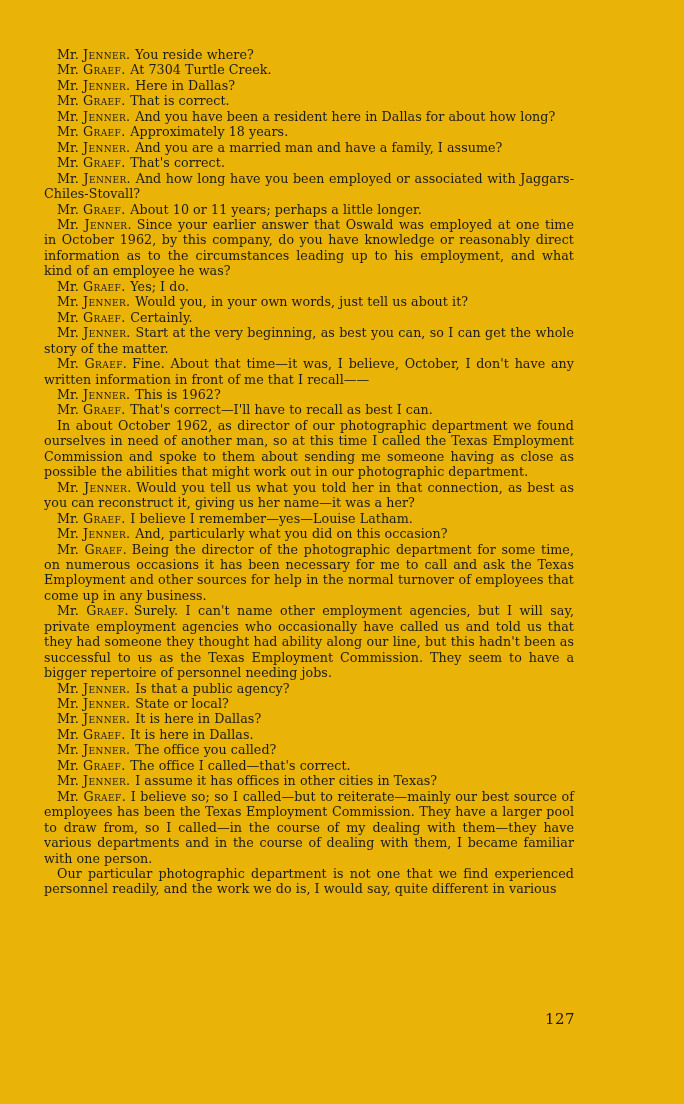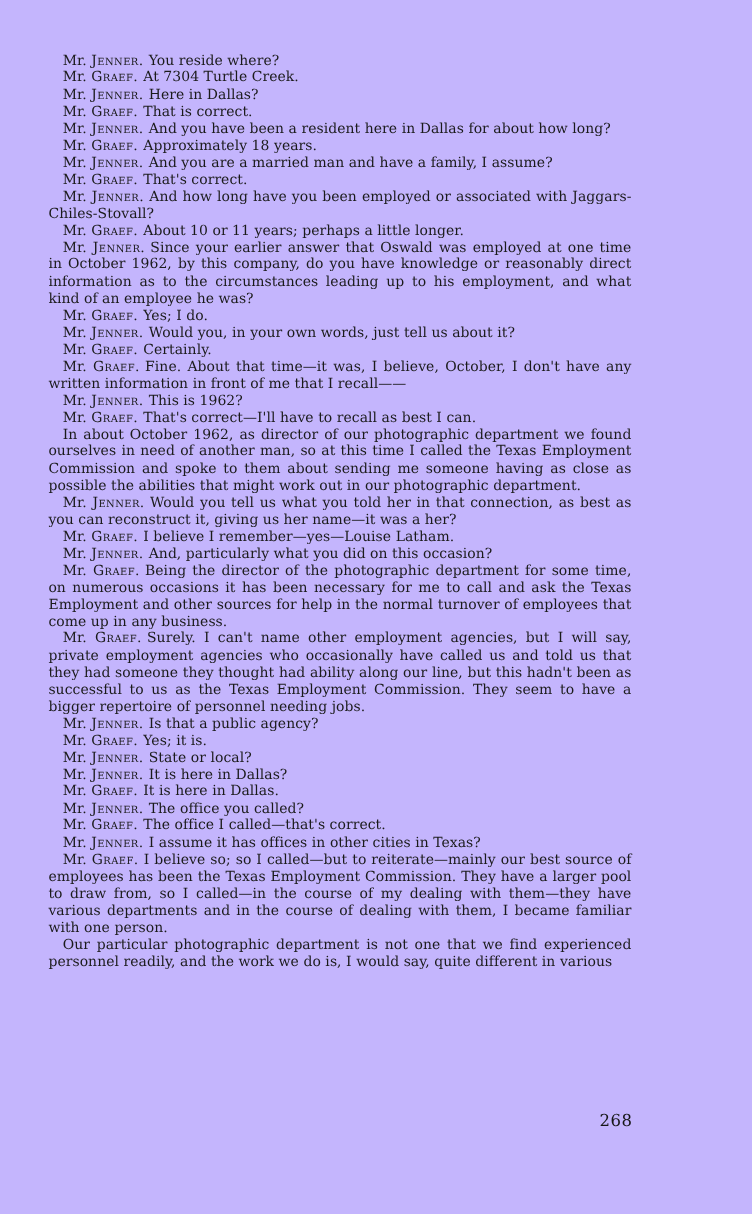--- a/index.html
+++ b/index.html
@@ -7,21 +7,21 @@
     padding: 0;
     width: 684px;
     height: 1104px;
     background: #fdfdfb;
     overflow: hidden;
   }
   .page {
     position: relative;
     width: 684px;
     height: 1104px;
-    background: #c4b5fd;
+    background: #eab308;
     font-family: "DejaVu Serif", "Liberation Serif", serif;
     color: #1b1b1b;
   }
   .transcript {
     position: absolute;
     left: 44px;
     top: 47px;
     width: 530px;
     font-size: 12.7px;
     line-height: 15.45px;
@@ -60,34 +60,34 @@
       <p class="para"><span class="speaker">Mr. <span class="sc">Jenner</span>.</span><span class="speaker-gap"></span>And you have been a resident here in Dallas for about how long?</p>
       <p class="para"><span class="speaker">Mr. <span class="sc">Graef</span>.</span><span class="speaker-gap"></span>Approximately 18 years.</p>
       <p class="para"><span class="speaker">Mr. <span class="sc">Jenner</span>.</span><span class="speaker-gap"></span>And you are a married man and have a family, I assume?</p>
       <p class="para"><span class="speaker">Mr. <span class="sc">Graef</span>.</span><span class="speaker-gap"></span>That's correct.</p>
       <p class="para"><span class="speaker">Mr. <span class="sc">Jenner</span>.</span><span class="speaker-gap"></span>And how long have you been employed or associated with Jaggars-Chiles-Stovall?</p>
       <p class="para"><span class="speaker">Mr. <span class="sc">Graef</span>.</span><span class="speaker-gap"></span>About 10 or 11 years; perhaps a little longer.</p>
       <p class="para"><span class="speaker">Mr. <span class="sc">Jenner</span>.</span><span class="speaker-gap"></span>Since your earlier answer that Oswald was employed at one time in October 1962, by this company, do you have knowledge or reasonably direct information as to the circumstances leading up to his employment, and what kind of an employee he was?</p>
       <p class="para"><span class="speaker">Mr. <span class="sc">Graef</span>.</span><span class="speaker-gap"></span>Yes; I do.</p>
       <p class="para"><span class="speaker">Mr. <span class="sc">Jenner</span>.</span><span class="speaker-gap"></span>Would you, in your own words, just tell us about it?</p>
       <p class="para"><span class="speaker">Mr. <span class="sc">Graef</span>.</span><span class="speaker-gap"></span>Certainly.</p>
+      <p class="para"><span class="speaker">Mr. <span class="sc">Jenner</span>.</span><span class="speaker-gap"></span>Start at the very beginning, as best you can, so I can get the whole story of the matter.</p>
       <p class="para"><span class="speaker">Mr. <span class="sc">Graef</span>.</span><span class="speaker-gap"></span>Fine.  About that time—it was, I believe, October, I don't have any written information in front of me that I recall——</p>
       <p class="para"><span class="speaker">Mr. <span class="sc">Jenner</span>.</span><span class="speaker-gap"></span>This is 1962?</p>
       <p class="para"><span class="speaker">Mr. <span class="sc">Graef</span>.</span><span class="speaker-gap"></span>That's correct—I'll have to recall as best I can.</p>
       <p class="para">In about October 1962, as director of our photographic department we found ourselves in need of another man, so at this time I called the Texas Employment Commission and spoke to them about sending me someone having as close as possible the abilities that might work out in our photographic department.</p>
       <p class="para"><span class="speaker">Mr. <span class="sc">Jenner</span>.</span><span class="speaker-gap"></span>Would you tell us what you told her in that connection, as best as you can reconstruct it, giving us her name—it was a her?</p>
       <p class="para"><span class="speaker">Mr. <span class="sc">Graef</span>.</span><span class="speaker-gap"></span>I believe I remember—yes—Louise Latham.</p>
       <p class="para"><span class="speaker">Mr. <span class="sc">Jenner</span>.</span><span class="speaker-gap"></span>And, particularly what you did on this occasion?</p>
       <p class="para"><span class="speaker">Mr. <span class="sc">Graef</span>.</span><span class="speaker-gap"></span>Being the director of the photographic department for some time, on numerous occasions it has been necessary for me to call and ask the Texas Employment and other sources for help in the normal turnover of employees that come up in any business.</p>
       <p class="para"><span class="speaker">Mr. <span class="sc">Graef</span>.</span><span class="speaker-gap"></span>Surely.  I can't name other employment agencies, but I will say, private employment agencies who occasionally have called us and told us that they had someone they thought had ability along our line, but this hadn't been as successful to us as the Texas Employment Commission.  They seem to have a bigger repertoire of personnel needing jobs.</p>
       <p class="para"><span class="speaker">Mr. <span class="sc">Jenner</span>.</span><span class="speaker-gap"></span>Is that a public agency?</p>
-      <p class="para"><span class="speaker">Mr. <span class="sc">Graef</span>.</span><span class="speaker-gap"></span>Yes; it is.</p>
       <p class="para"><span class="speaker">Mr. <span class="sc">Jenner</span>.</span><span class="speaker-gap"></span>State or local?</p>
       <p class="para"><span class="speaker">Mr. <span class="sc">Jenner</span>.</span><span class="speaker-gap"></span>It is here in Dallas?</p>
       <p class="para"><span class="speaker">Mr. <span class="sc">Graef</span>.</span><span class="speaker-gap"></span>It is here in Dallas.</p>
       <p class="para"><span class="speaker">Mr. <span class="sc">Jenner</span>.</span><span class="speaker-gap"></span>The office you called?</p>
       <p class="para"><span class="speaker">Mr. <span class="sc">Graef</span>.</span><span class="speaker-gap"></span>The office I called—that's correct.</p>
       <p class="para"><span class="speaker">Mr. <span class="sc">Jenner</span>.</span><span class="speaker-gap"></span>I assume it has offices in other cities in Texas?</p>
       <p class="para"><span class="speaker">Mr. <span class="sc">Graef</span>.</span><span class="speaker-gap"></span>I believe so; so I called—but to reiterate—mainly our best source of employees has been the Texas Employment Commission.  They have a larger pool to draw from, so I called—in the course of my dealing with them—they have various departments and in the course of dealing with them, I became familiar with one person.</p>
       <p class="para">Our particular photographic department is not one that we find experienced personnel readily, and the work we do is, I would say, quite different in various</p>
     </main>
-  <div class="page-number">268</div>
+  <div class="page-number">127</div>
 </div>
 
 </body></html>

